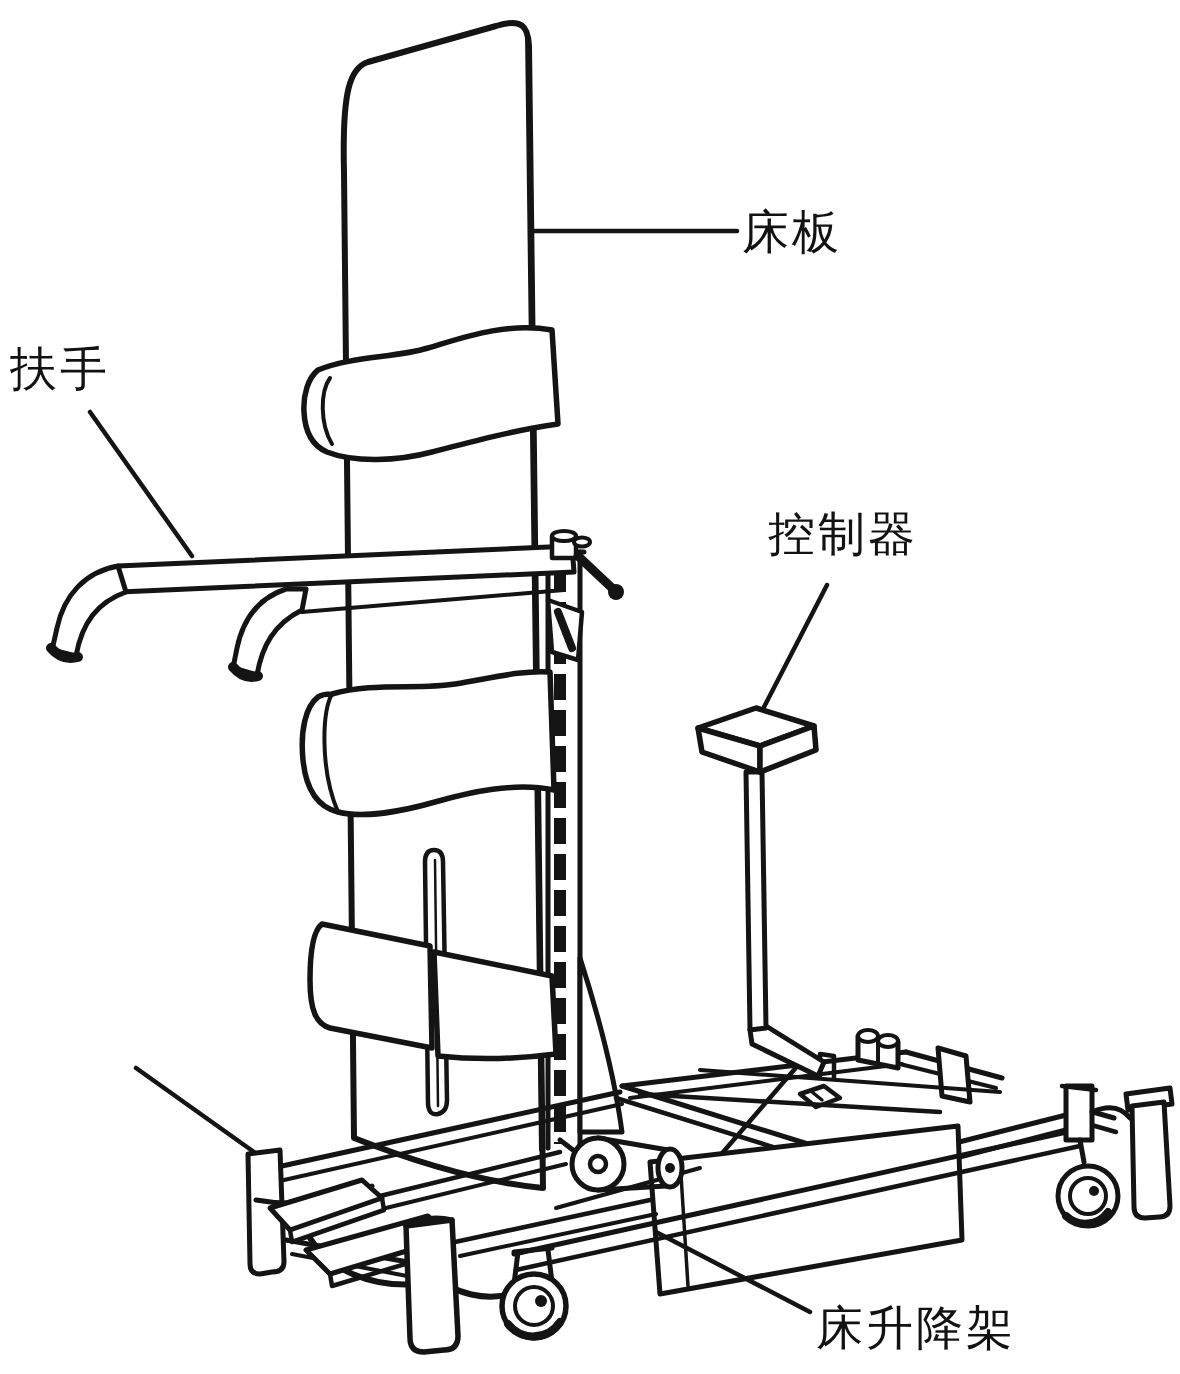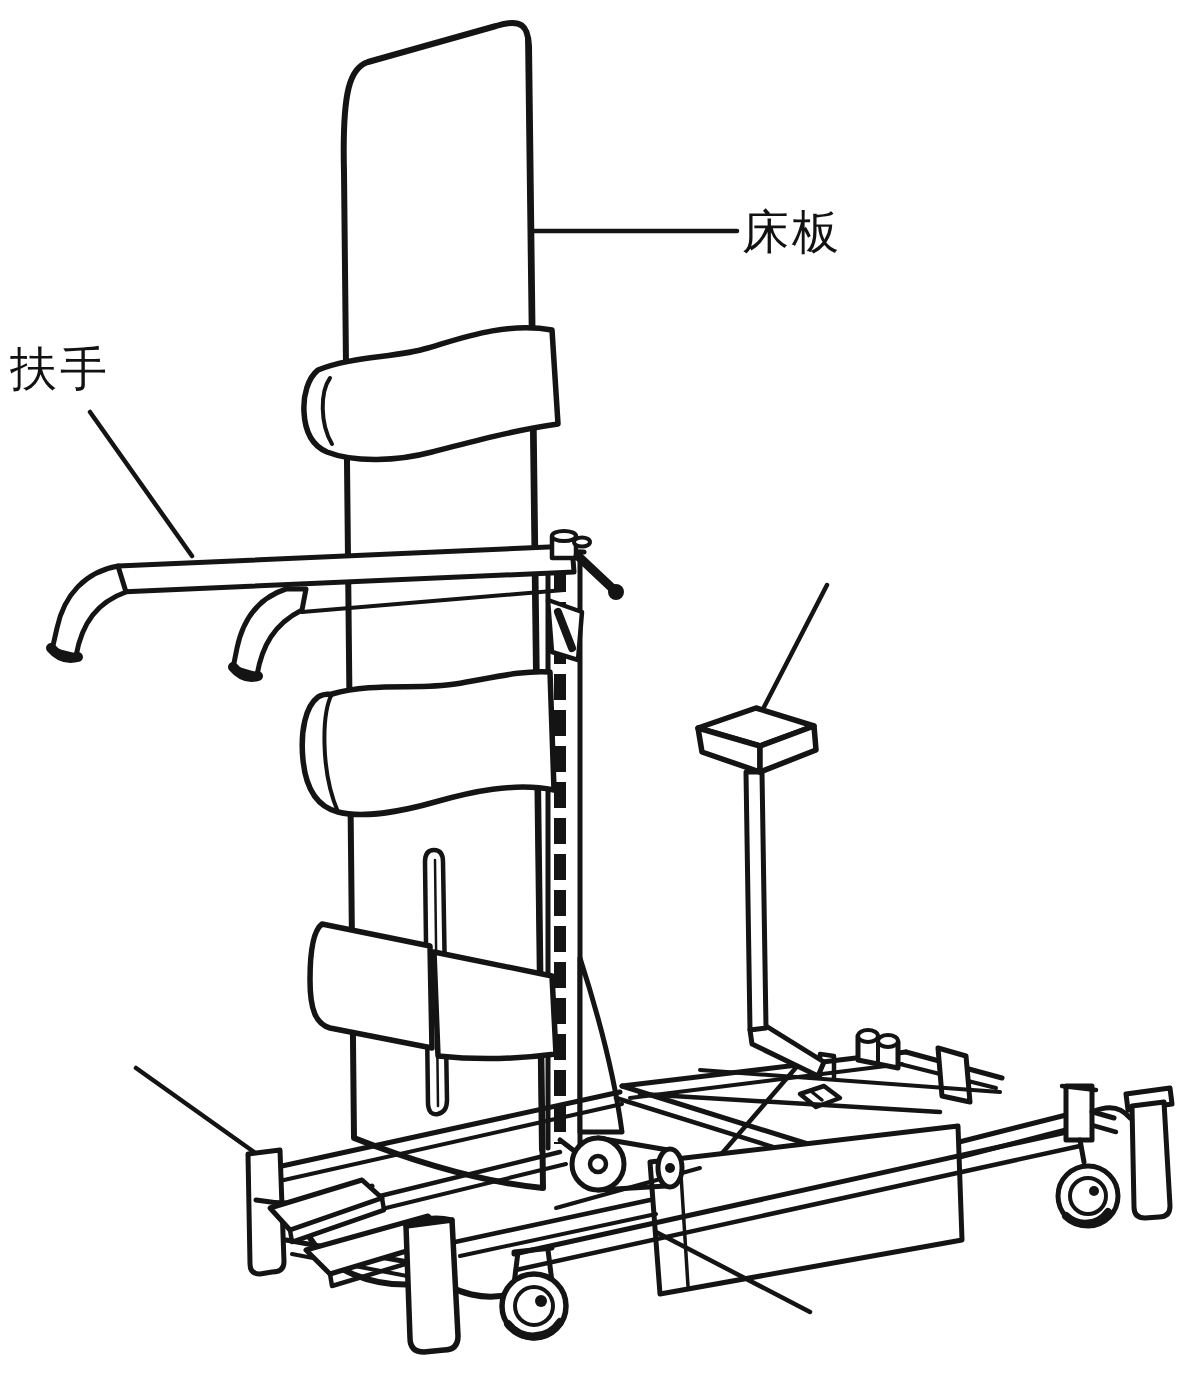--- a/index.html
+++ b/index.html
@@ -206,13 +206,15 @@
       <path d="M 534 231 L 737 231"></path>
       <path d="M 90 412 L 192 556"></path>
       <path d="M 827 585 L 764 707"></path>
       <path d="M 136 1068 L 254 1152"></path>
       <path d="M 810 1312 L 656 1232"></path>
     </g>
   </svg>
 
   <div class="lbl" id="lbl-bed-board">床板</div>
   <div class="lbl" id="lbl-handrail">扶手</div>
+  <div class="lbl" id="lbl-controller">控制器</div>
+  <div class="lbl" id="lbl-lift-frame">床升降架</div>
 </div>
 
 </body></html>

